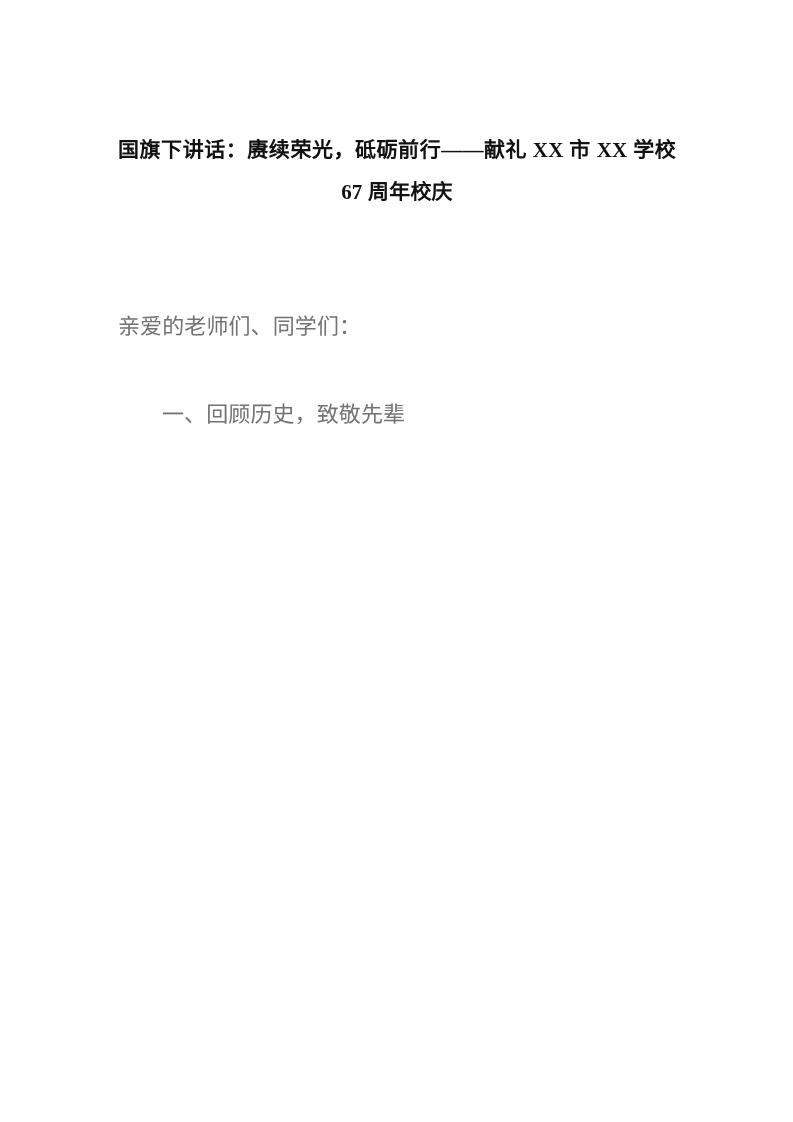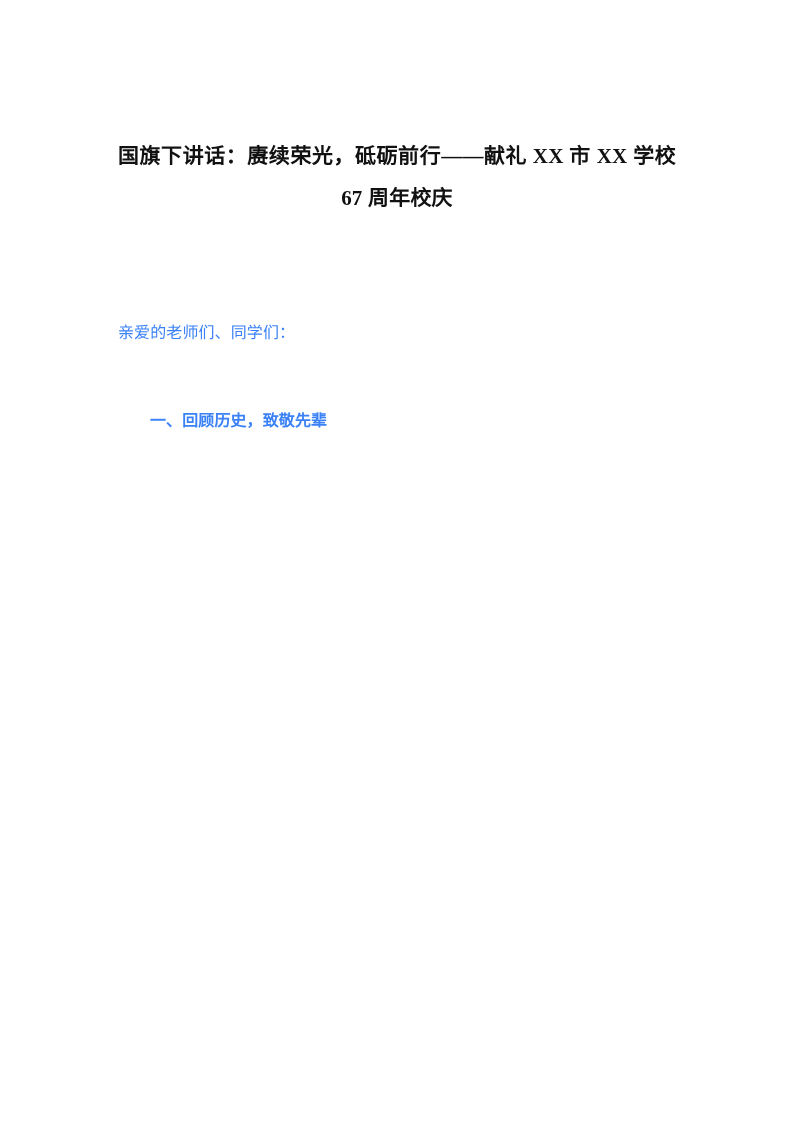--- a/index.html
+++ b/index.html
@@ -17,21 +17,21 @@
     width: 793px;
     height: 1122px;
     margin: 0 auto;
     background: #ffffff;
     overflow: hidden;
     box-sizing: border-box;
   }
   .content {
     position: absolute;
     left: 118px;
-    top: 10px;
+    top: 4px;
     width: 558px;
   }
 
   
   .doc-title {
     margin: 0;
     padding-top: 125px;
     font-size: 21px;
     font-weight: bold;
     line-height: 42px;
@@ -41,36 +41,36 @@
     color: #111111;
     white-space: pre-wrap;
   }
 
   
   .body-block {
     margin-top: 93px;
   }
   p.para {
     margin: 0 4px 43px 0;
-    font-size: 16px;
+    font-size: 22px;
     line-height: 42.5px;
     text-align: justify;
     text-justify: inter-ideograph;
     letter-spacing: 0.1px;
-    color: #3b82f6;
+    color: #737373;
   }
   p.para:last-child {
     margin-bottom: 0;
   }
   p.indent {
     text-indent: 2em;
   }
   p.heading {
     text-indent: 2em;
-    font-weight: bold;
+    font-weight: normal;
   }
   p.salutation {
     text-indent: 0;
   }
 
   
   p.gap-salutation { margin-bottom: 45px; }
   p.gap-opening    { margin-bottom: 44px; }
   p.gap-heading    { margin-bottom: 45px; }
 </style>

